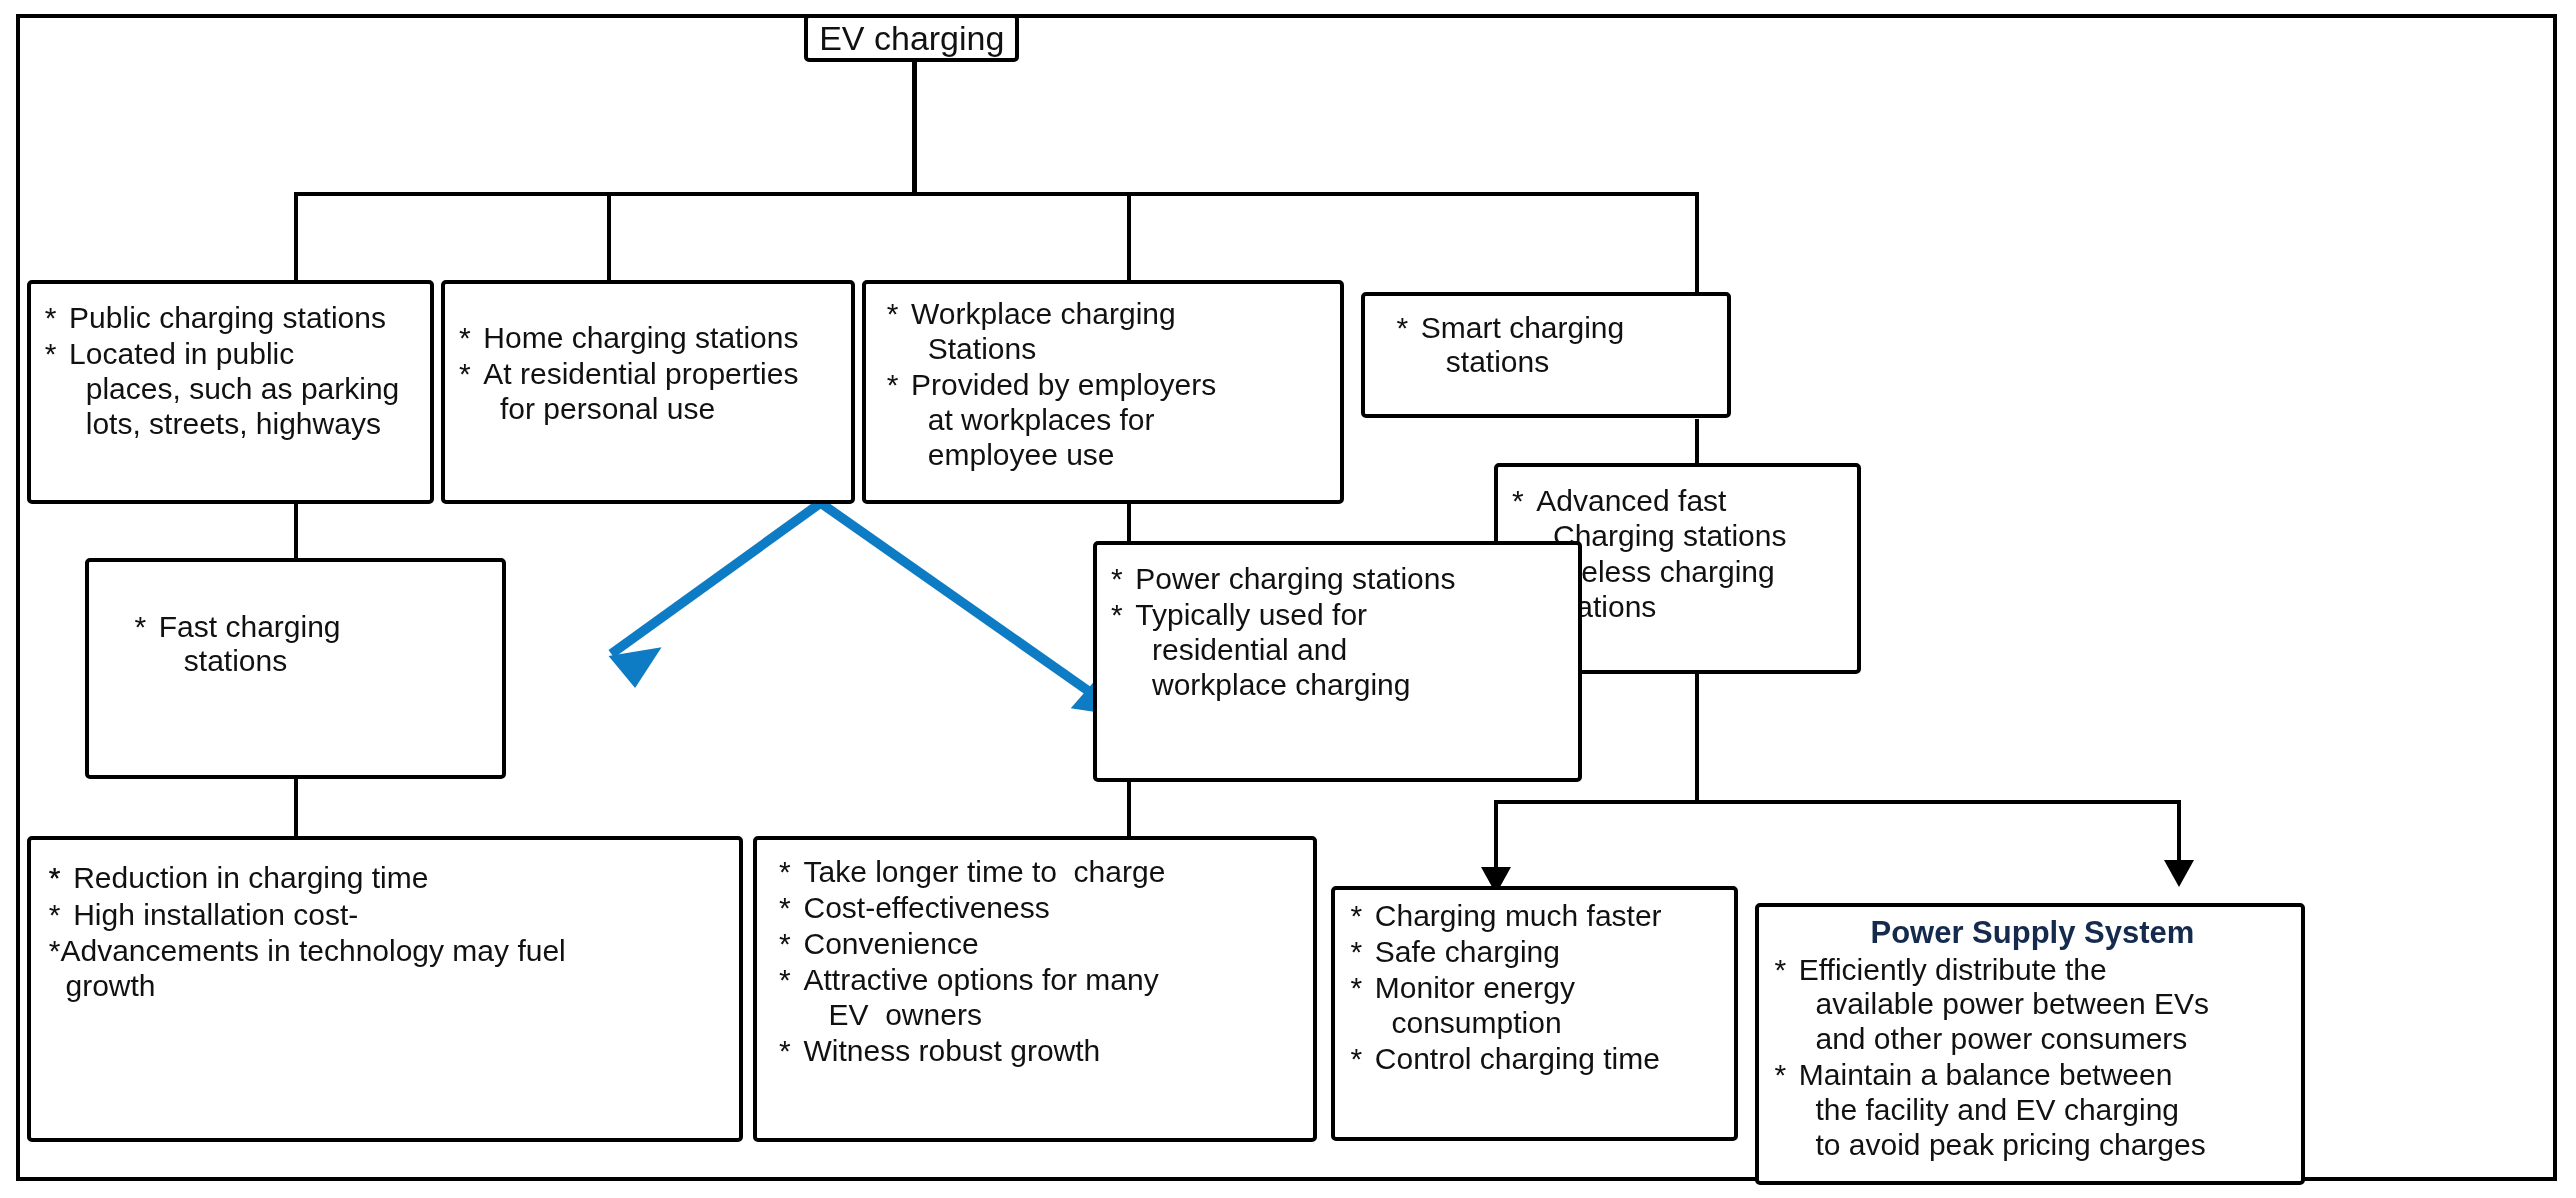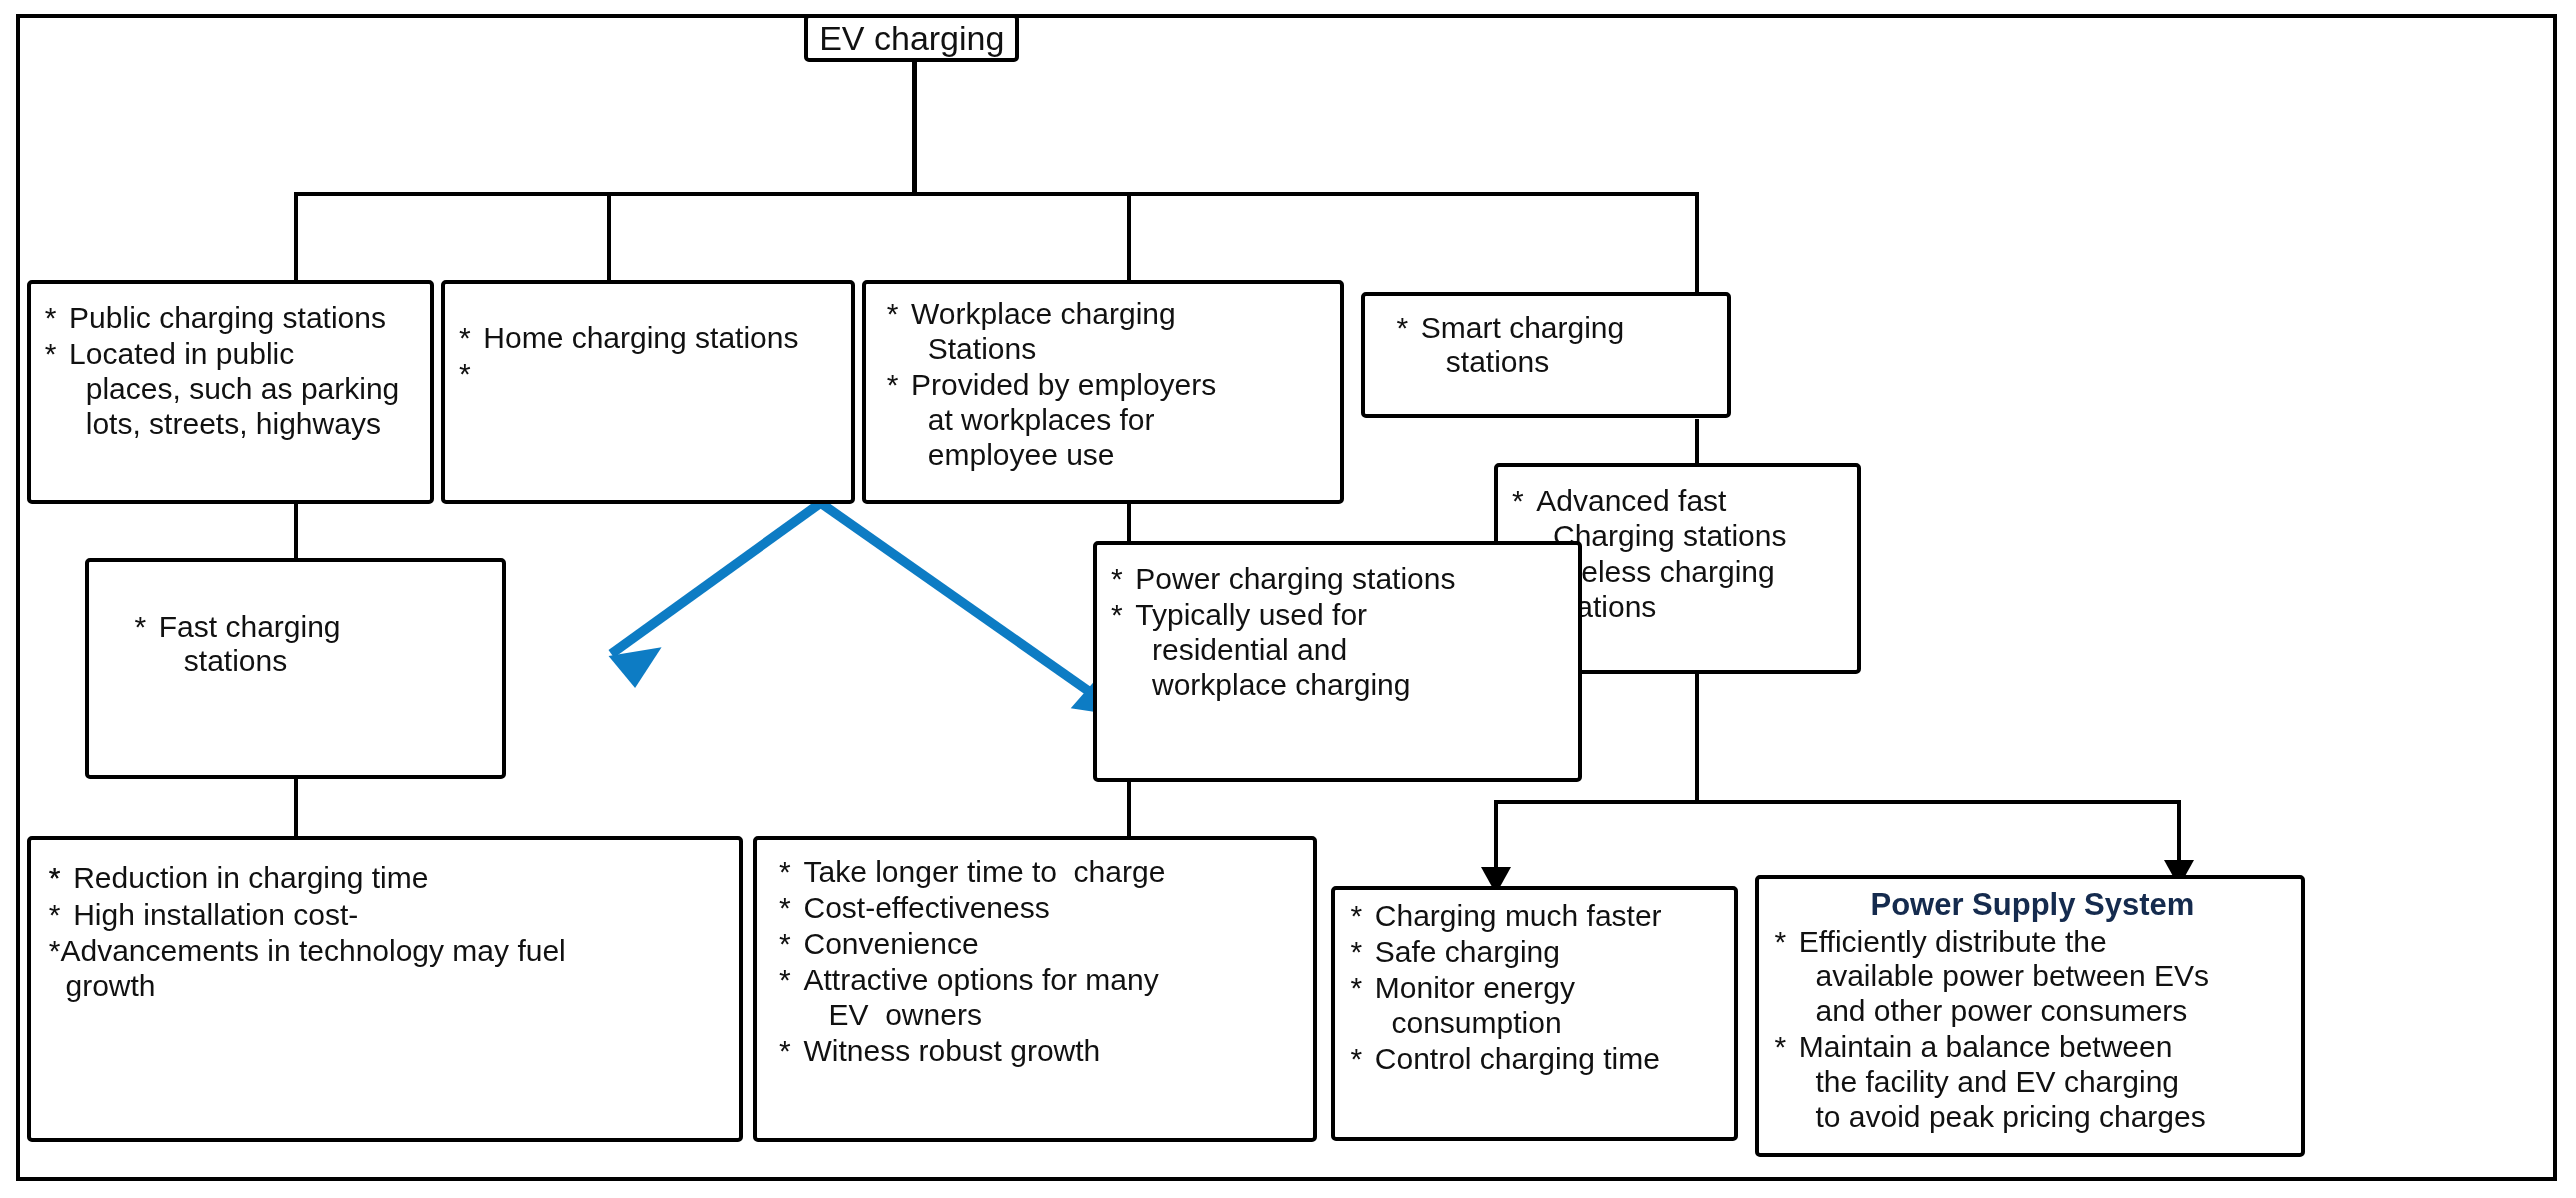--- a/index.html
+++ b/index.html
@@ -77,21 +77,22 @@
         <li><span class="st">*</span><span>Public charging stations</span></li>
         <li><span class="st">*</span><span>Located in public
   places, such as parking
   lots, streets, highways</span></li>
       </ul>
     </div>
 
     <div class="node" style="left:421px;top:262px;width:414px;height:224px;padding:37px 9.5px 6.8px 9.5px;">
       <ul class="bl">
         <li><span class="st">*</span><span>Home charging stations</span></li>
-        <li><span class="st">*</span></li>
+        <li><span class="st">*</span><span>At residential properties
+  for personal use</span></li>
       </ul>
     </div>
 
     <div class="node" style="left:842px;top:262px;width:482px;height:224px;padding:13.6px 9.5px 6.8px 16.3px;">
       <ul class="bl">
         <li><span class="st">*</span><span>Workplace charging
   Stations</span></li>
         <li><span class="st">*</span><span>Provided by employers
   at workplaces for
   employee use</span></li>
@@ -154,21 +155,21 @@
     <div class="node" style="left:1311px;top:868px;width:407px;height:255px;padding:9.5px 6.8px 6.8px 11px;">
       <ul class="bl">
         <li><span class="st">*</span><span>Charging much faster</span></li>
         <li><span class="st">*</span><span>Safe charging</span></li>
         <li><span class="st">*</span><span>Monitor energy
   consumption</span></li>
         <li><span class="st">*</span><span>Control charging time</span></li>
       </ul>
     </div>
 
-    <div class="node" style="left:1735px;top:857px;width:550px;height:282px;padding:8.1px 6.8px 6.8px 11px;">
+    <div class="node" style="left:1735px;top:885px;width:550px;height:282px;padding:8.1px 6.8px 6.8px 11px;">
       <div class="ttl">Power Supply System</div>
       <ul class="bl">
         <li><span class="st">*</span><span>Efficiently distribute the
   available power between EVs
   and other power consumers</span></li>
         <li><span class="st">*</span><span>Maintain a balance between
   the facility and EV charging
   to avoid peak pricing charges</span></li>
       </ul>
     </div>

